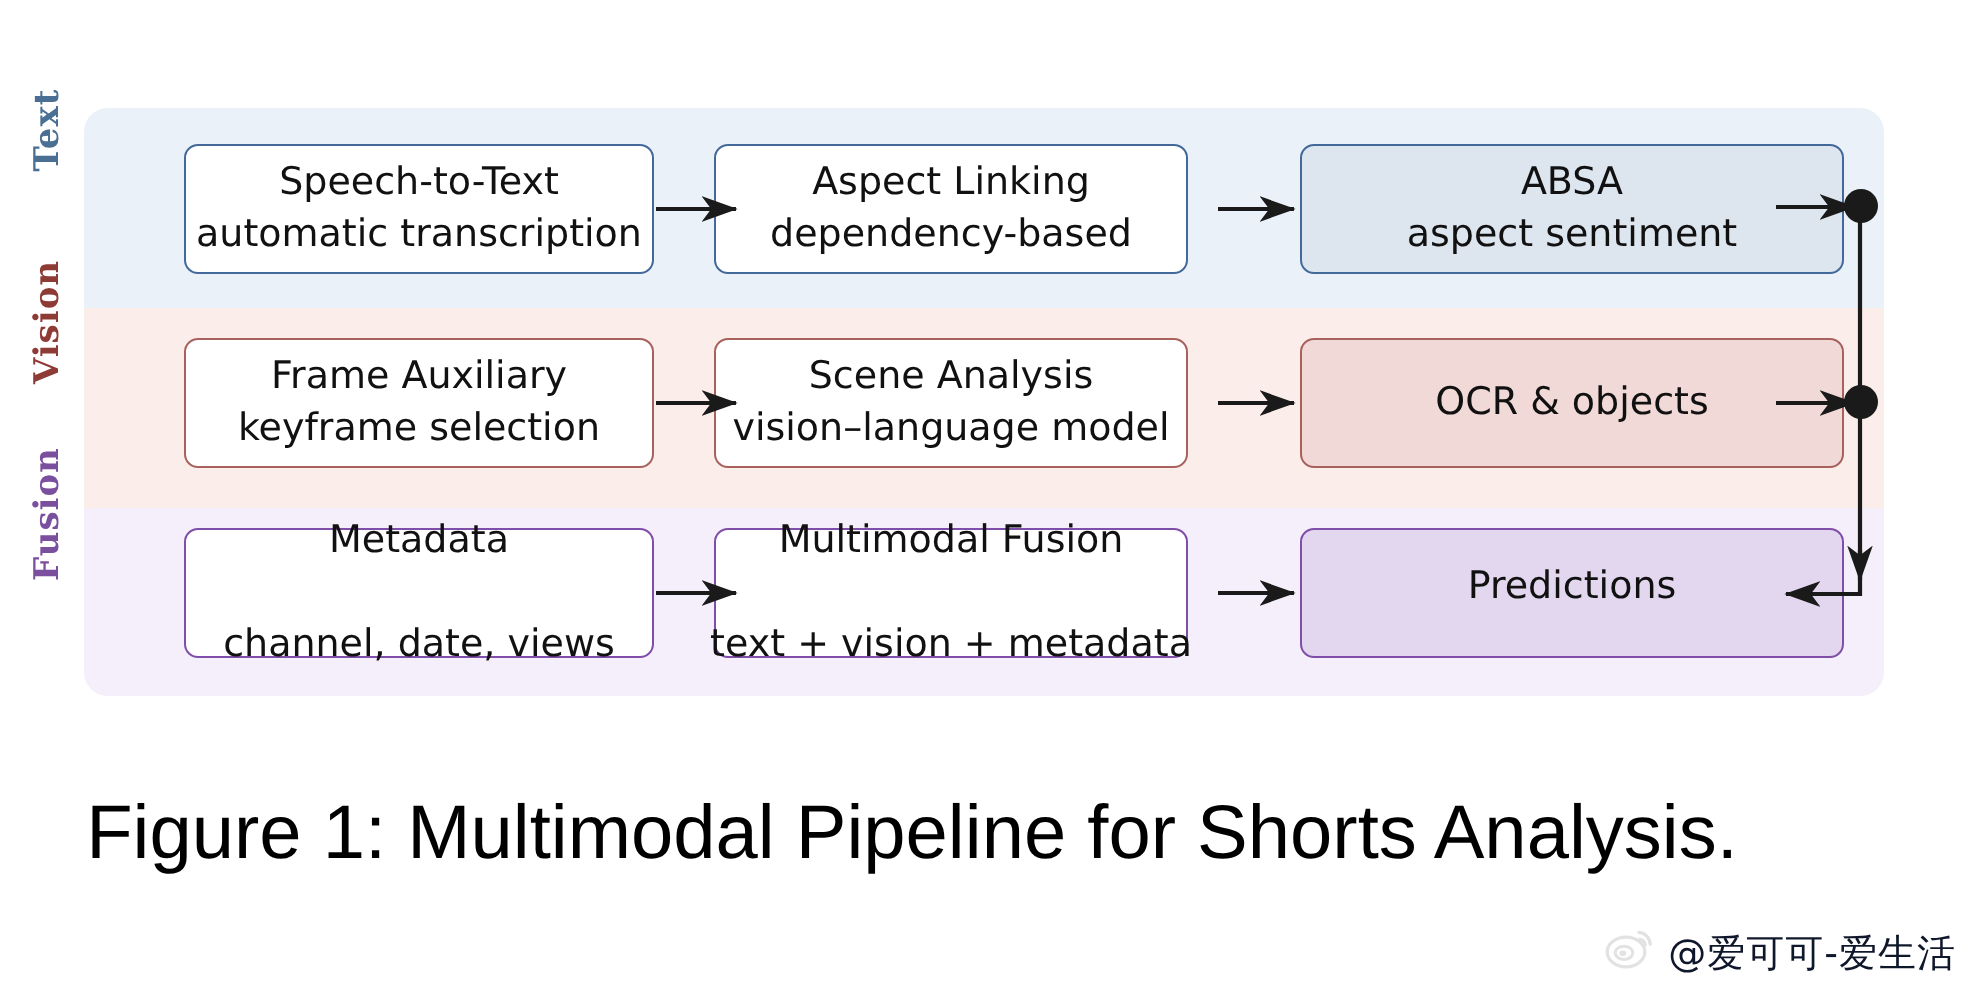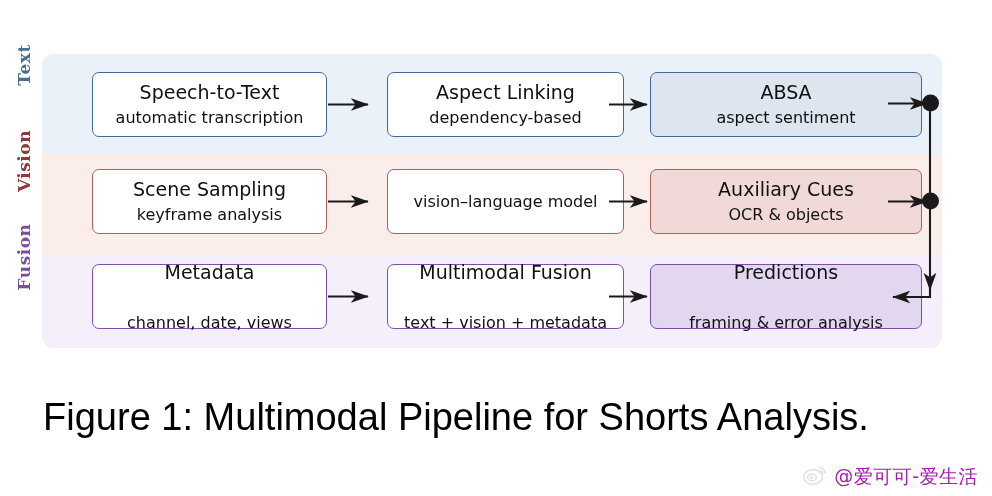--- a/index.html
+++ b/index.html
@@ -76,37 +76,37 @@
     padding: 4px 6px;
   }
   .box .title {
     font-size: 19px;
     color: #111111;
     line-height: 1.15;
     margin-bottom: 5px;
     white-space: nowrap;
   }
   .box .sub {
-    font-size: 16px;
+    font-size: 19px;
     color: #111111;
     line-height: 1.1;
     white-space: nowrap;
   }
 
   
   .row1 .box { border-color: #42699a; background: #ffffff; }
   .row1 .box.filled { background: #dde5ef; }
   .row2 .box { border-color: #a8615c; background: #ffffff; }
   .row2 .box.filled { background: #f0d9d6; }
   .row3 .box { border-color: #7f4ea8; background: #ffffff; gap: 25px; }
   .row3 .box.filled { background: #e3d6ef; }
 
   
   .col1 { left: 92px;  width: 235px; }
-  .col2 { left: 387px; width: 237px; }
+  .col2 { left: 357px; width: 237px; }
   .col3 { left: 650px; width: 272px; }
 
   .r1 { top: 72px;  height: 65px; }
   .r2 { top: 169px; height: 65px; }
   .r3 { top: 264px; height: 65px; }
 
   
   #wires {
     position: absolute;
     left: 0; top: 0;
@@ -135,21 +135,21 @@
     right: 14px;
     bottom: 6px;
     display: flex;
     align-items: center;
     gap: 6px;
     color: #e2e2e2;
     font-size: 19px;
     font-family: "DejaVu Sans", sans-serif;
     user-select: none;
   }
-  .watermark .wm-text { color: #a21caf; letter-spacing: 0.5px; }
+  .watermark .wm-text { color: #0f172a; letter-spacing: 0.5px; }
 </style>
 </head>
 <body>
 
 <div id="figure-root">
 
   <div class="panel">
     <div class="band band-text"></div>
     <div class="band band-vision"></div>
     <div class="band band-fusion"></div>
@@ -169,44 +169,43 @@
       <div class="sub">dependency-based</div>
     </div>
     <div class="box col3 r1 filled">
       <div class="title">ABSA</div>
       <div class="sub">aspect sentiment</div>
     </div>
   </div>
 
   <div class="row2">
     <div class="box col1 r2">
-      <div class="title">Scene Sampling</div>
-      <div class="sub">keyframe analysis</div>
+      <div class="title">Frame Auxiliary</div>
+      <div class="sub">keyframe selection</div>
     </div>
     <div class="box col2 r2">
+      <div class="title">Scene Analysis</div>
       <div class="sub">vision–language model</div>
     </div>
     <div class="box col3 r2 filled">
-      <div class="title">Auxiliary Cues</div>
       <div class="sub">OCR &amp; objects</div>
     </div>
   </div>
 
   <div class="row3">
     <div class="box col1 r3">
       <div class="title">Metadata</div>
       <div class="sub">channel, date, views</div>
     </div>
     <div class="box col2 r3">
       <div class="title">Multimodal Fusion</div>
       <div class="sub">text + vision + metadata</div>
     </div>
     <div class="box col3 r3 filled">
       <div class="title">Predictions</div>
-      <div class="sub">framing &amp; error analysis</div>
     </div>
   </div>
 
   <svg id="wires" viewBox="0 0 992 496">
     <defs>
       <marker id="ah" markerWidth="9" markerHeight="9" refX="8.2" refY="3.2" orient="auto" markerUnits="strokeWidth">
         <path d="M0,0.15 L8.6,3.2 L0,6.25 L2.3,3.2 Z" fill="#1a1a1a"></path>
       </marker>
     </defs>
 

